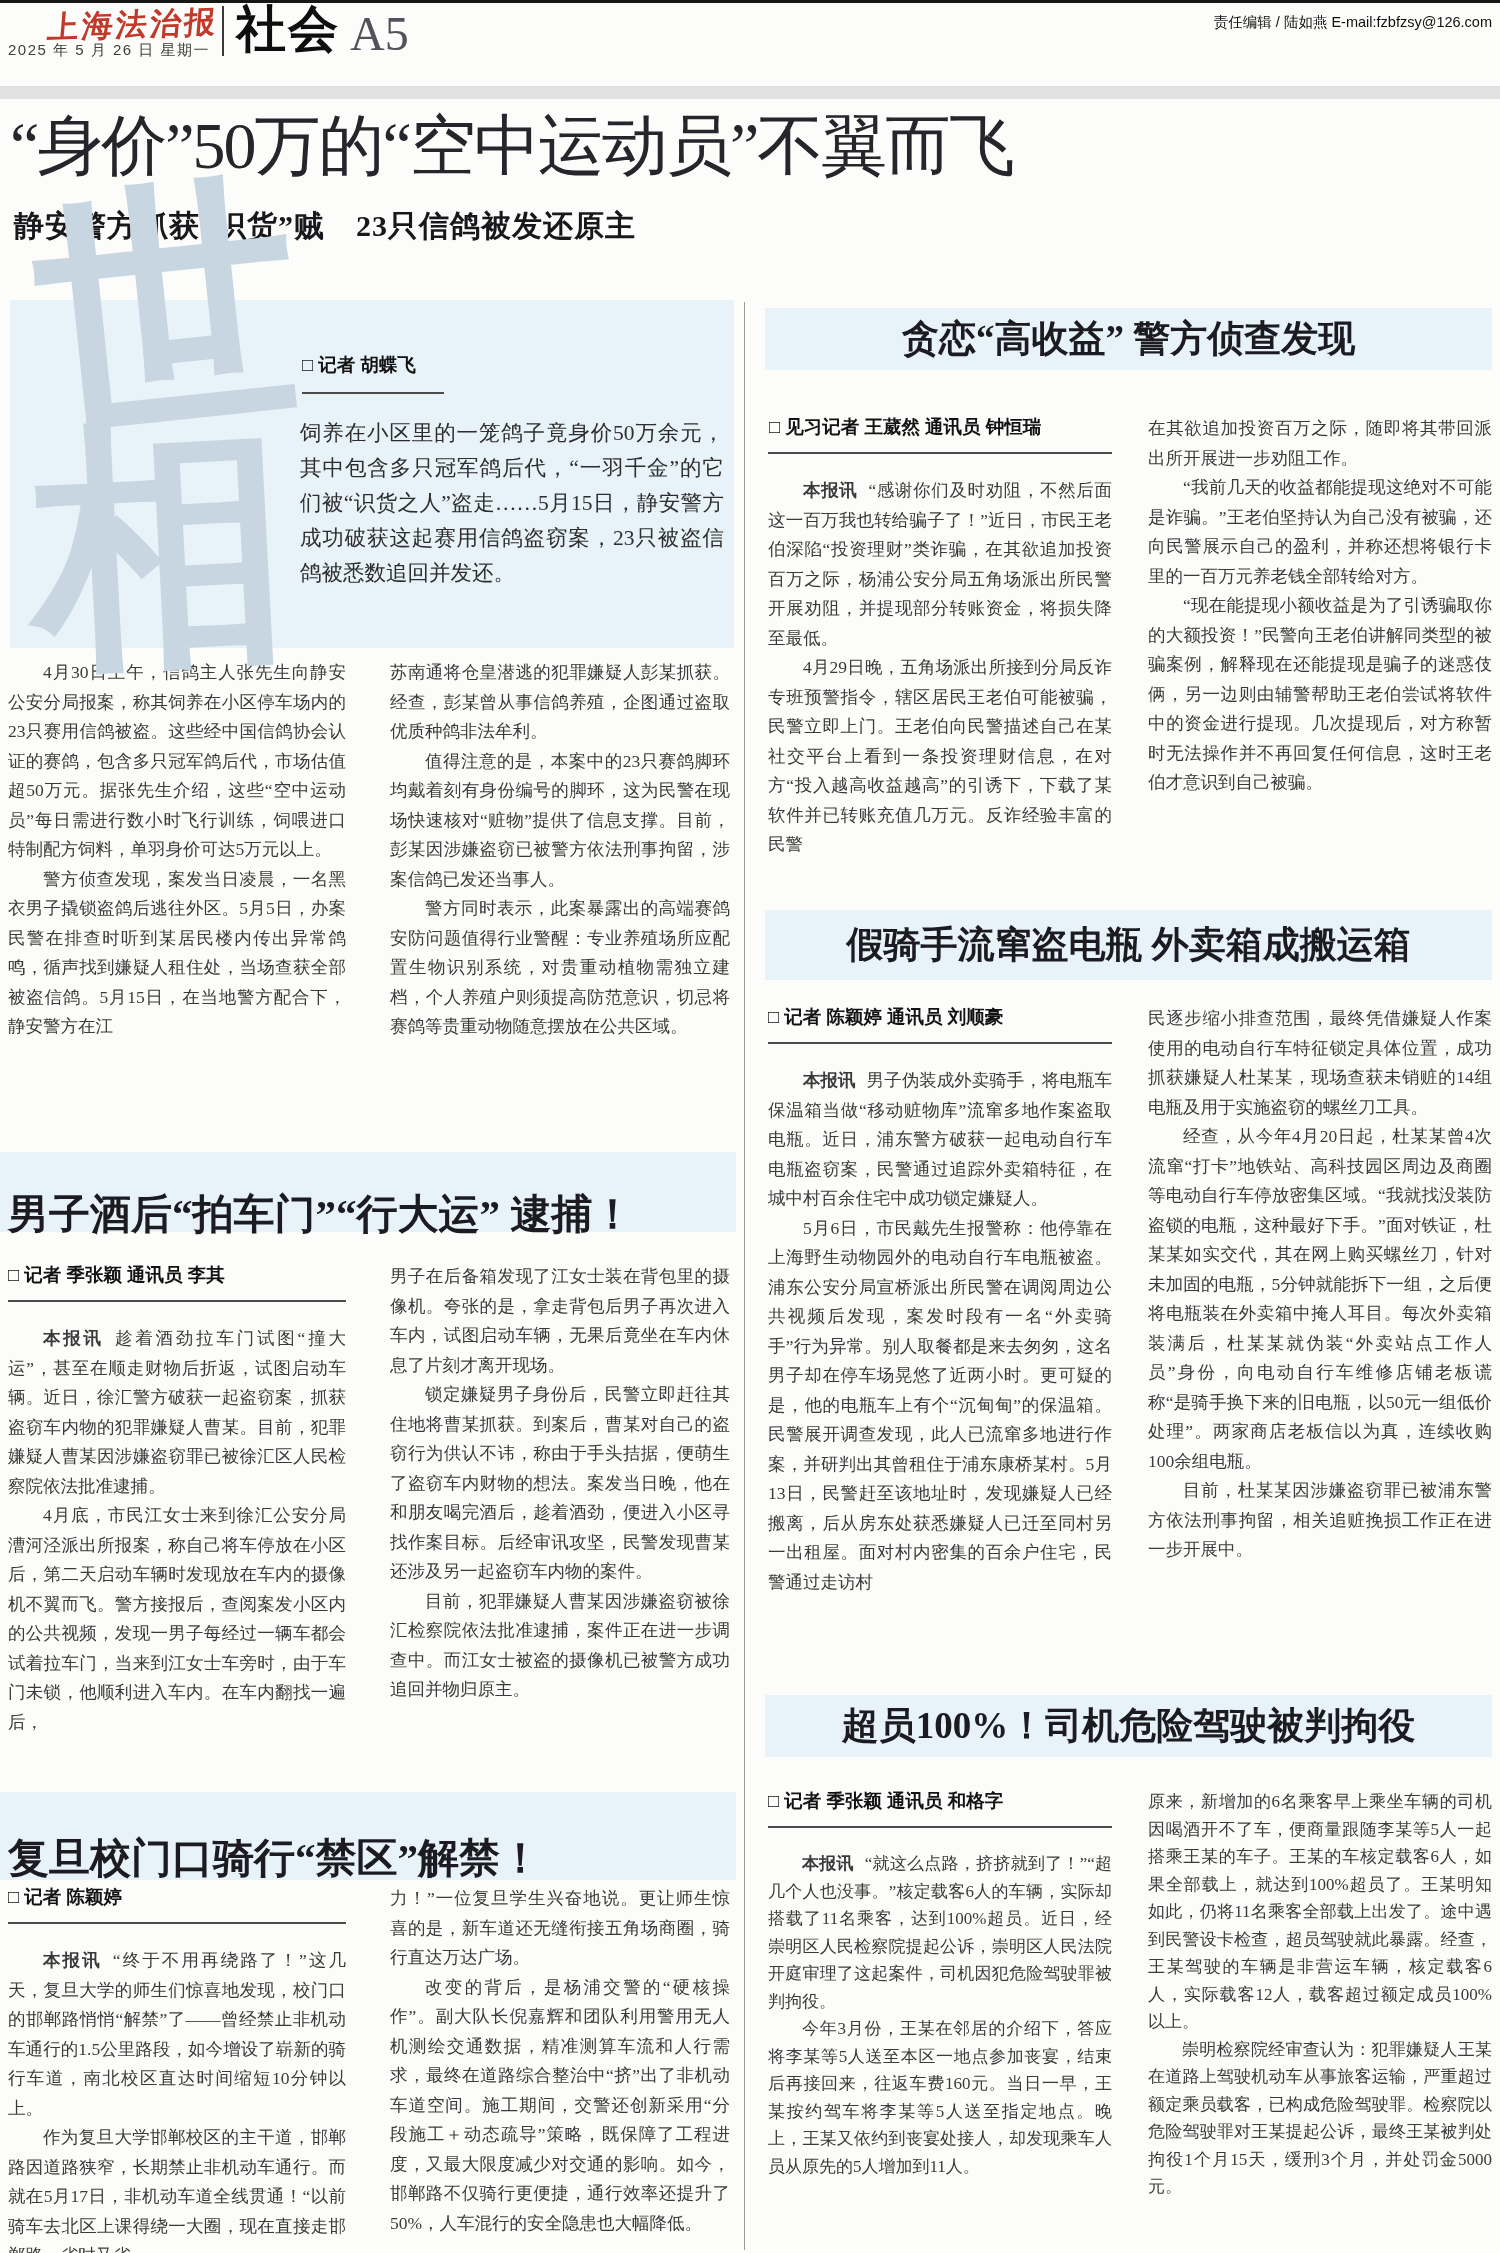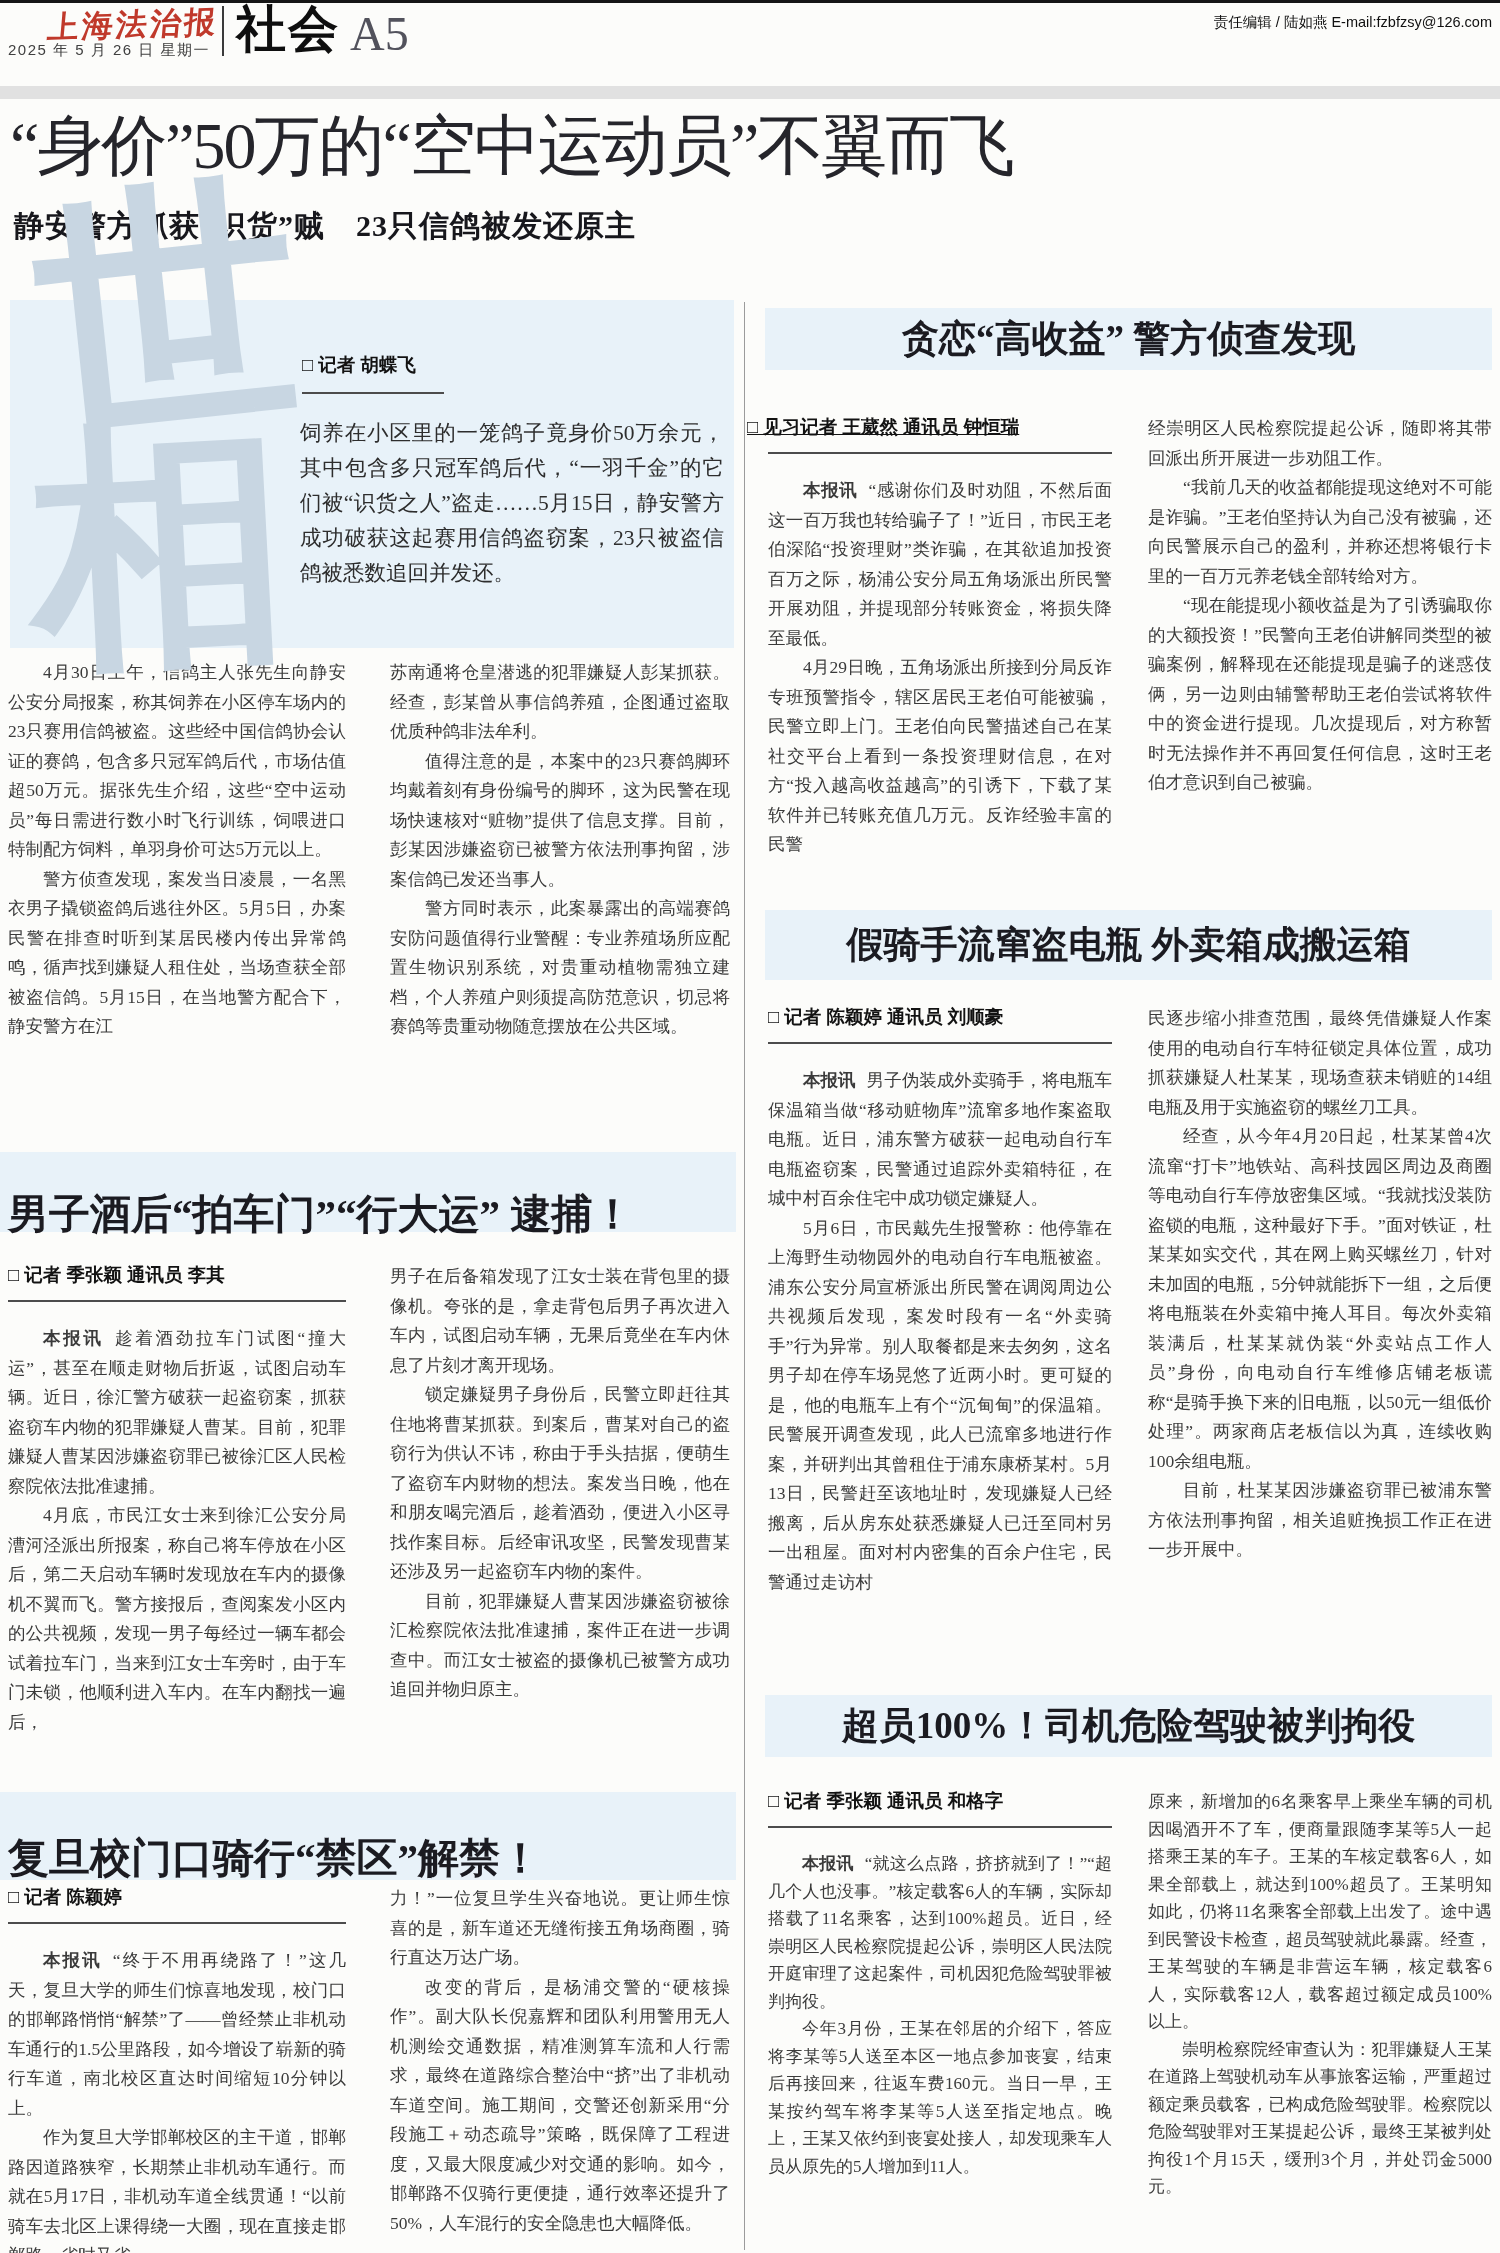--- a/index.html
+++ b/index.html
@@ -78,28 +78,28 @@
       <p class="cont">苏南通将仓皇潜逃的犯罪嫌疑人彭某抓获。经查，彭某曾从事信鸽养殖，企图通过盗取优质种鸽非法牟利。</p>
       <p>值得注意的是，本案中的23只赛鸽脚环均戴着刻有身份编号的脚环，这为民警在现场快速核对“赃物”提供了信息支撑。目前，彭某因涉嫌盗窃已被警方依法刑事拘留，涉案信鸽已发还当事人。</p>
       <p>警方同时表示，此案暴露出的高端赛鸽安防问题值得行业警醒：专业养殖场所应配置生物识别系统，对贵重动植物需独立建档，个人养殖户则须提高防范意识，切忌将赛鸽等贵重动物随意摆放在公共区域。</p>
     </div>
 
   <div class="abs vdiv"></div>
 
   <div class="abs band bandC" style="left:765px;top:308px;width:727px;height:62px;">
     <span class="hl hlR">贪恋“高收益” 警方侦查发现</span>
   </div>
-  <div class="abs byline hei" style="left:747px;top:414px;text-decoration:underline;">□ 见习记者 王葳然 通讯员 钟恒瑞</div>
+  <div class="abs byline hei" style="left:769px;top:414px;">□ 见习记者 王葳然 通讯员 钟恒瑞</div>
   <div class="abs byrule" style="left:768px;top:452px;width:344px;"></div>
   <div class="abs col" style="left:768px;top:476px;width:344px;">
       <p><b class="li hei">本报讯</b>“感谢你们及时劝阻，不然后面这一百万我也转给骗子了！”近日，市民王老伯深陷“投资理财”类诈骗，在其欲追加投资百万之际，杨浦公安分局五角场派出所民警开展劝阻，并提现部分转账资金，将损失降至最低。</p>
       <p>4月29日晚，五角场派出所接到分局反诈专班预警指令，辖区居民王老伯可能被骗，民警立即上门。王老伯向民警描述自己在某社交平台上看到一条投资理财信息，在对方“投入越高收益越高”的引诱下，下载了某软件并已转账充值几万元。反诈经验丰富的民警</p>
     </div>
   <div class="abs col" style="left:1148px;top:414px;width:344px;">
-      <p class="cont">经崇明区人民检察院提起公诉，随即将其带回派出所开展进一步劝阻工作。</p>
+      <p class="cont">在其欲追加投资百万之际，随即将其带回派出所开展进一步劝阻工作。</p>
       <p>“我前几天的收益都能提现这绝对不可能是诈骗。”王老伯坚持认为自己没有被骗，还向民警展示自己的盈利，并称还想将银行卡里的一百万元养老钱全部转给对方。</p>
       <p>“现在能提现小额收益是为了引诱骗取你的大额投资！”民警向王老伯讲解同类型的被骗案例，解释现在还能提现是骗子的迷惑伎俩，另一边则由辅警帮助王老伯尝试将软件中的资金进行提现。几次提现后，对方称暂时无法操作并不再回复任何信息，这时王老伯才意识到自己被骗。</p>
     </div>
 
   <div class="abs band bandC" style="left:765px;top:910px;width:727px;height:70px;">
     <span class="hl hlR">假骑手流窜盗电瓶 外卖箱成搬运箱</span>
   </div>
   <div class="abs byline hei" style="left:768px;top:1004px;">□ 记者 陈颖婷 通讯员 刘顺豪</div>
   <div class="abs byrule" style="left:768px;top:1042px;width:344px;"></div>
   <div class="abs col" style="left:768px;top:1066px;width:344px;">

